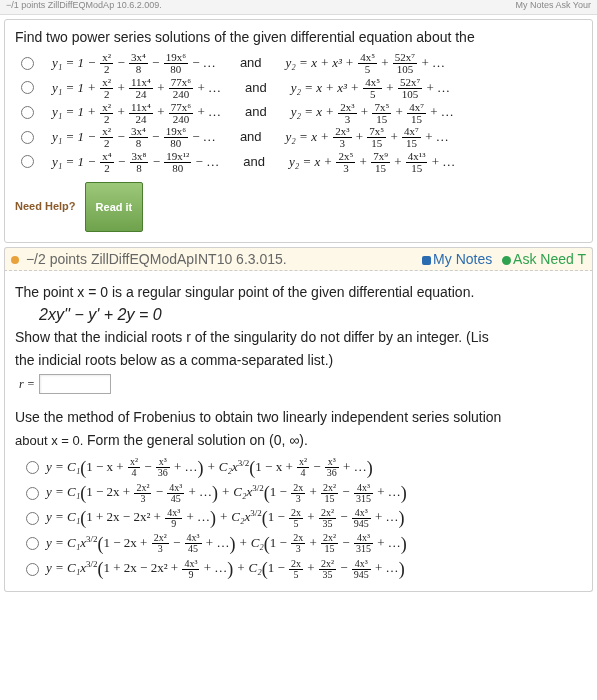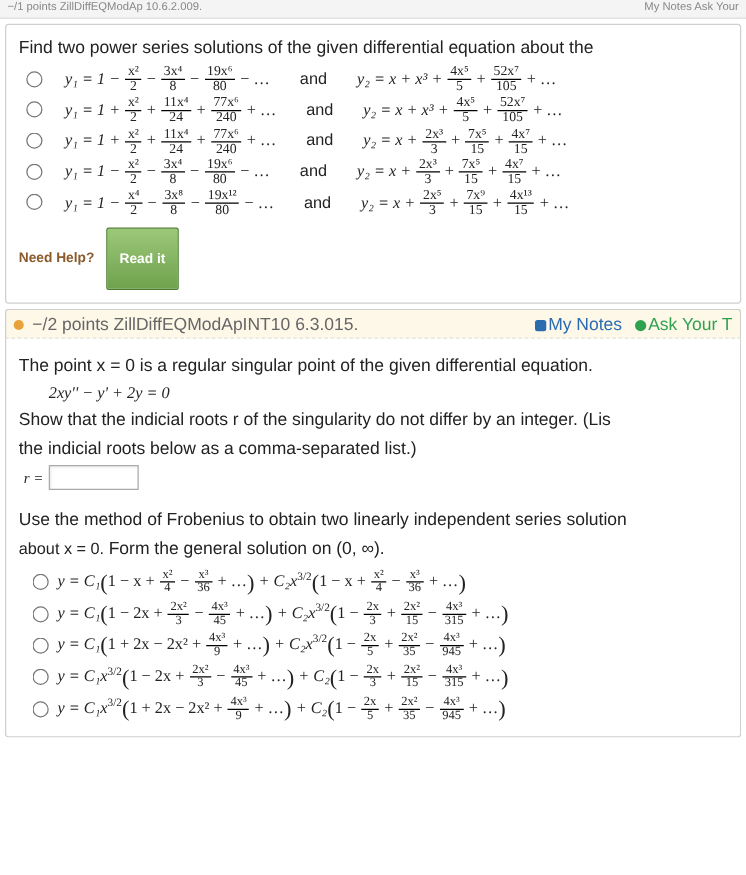--- a/index.html
+++ b/index.html
@@ -100,22 +100,22 @@
     color: #fff;
     font-size: 11px;
     font-weight: bold;
     padding: 18px 10px;
     border-radius: 2px;
     margin-left: 6px;
     vertical-align: middle;
     cursor: pointer;
   }
   .indent {
-    font-family: Liberation Serif, serif;
-    font-size: 13px;
+    font-family: Liberation Sans, sans-serif;
+    font-size: 16px;
     margin: 2px 0 4px 24px;
   }
   .answer-box {
     display: inline-block;
     border: 1px solid #aaa;
     background: #fff;
     width: 70px;
     height: 18px;
     vertical-align: middle;
     margin-left: 4px;
@@ -196,21 +196,21 @@
   </div>
 </div>
 
 <div class="card-header">
   <span>
     <span style="display:inline-block;width:8px;height:8px;background:#e9a23b;border-radius:50%;margin-right:3px;"></span>
     <span>−/2 points  ZillDiffEQModApINT10 6.3.015.</span>
   </span>
   <span>
     <span class="notes-box"></span><span class="notes-link">My Notes</span>
-    <span class="ask-box"></span><span class="notes-link" style="color:#2fa24f">Ask Your T</span>
+    <span class="ask-box"></span><span class="notes-link" style="color:#2fa24f">Ask Need T</span>
   </span>
 </div>
 
 <div class="card" style="margin-top:0;border-top:none;border-radius:0 0 3px 3px">
   <div class="para">The point x = 0 is a regular singular point of the given differential equation.</div>
   <div class="indent" style="font-style:italic">2xy'' − y' + 2y = 0</div>
   <div class="para">Show that the indicial roots r of the singularity do not differ by an integer. (Lis</div>
   <div class="para">the indicial roots below as a comma-separated list.)</div>
   <div class="rlabel">
     <span>r =</span>

